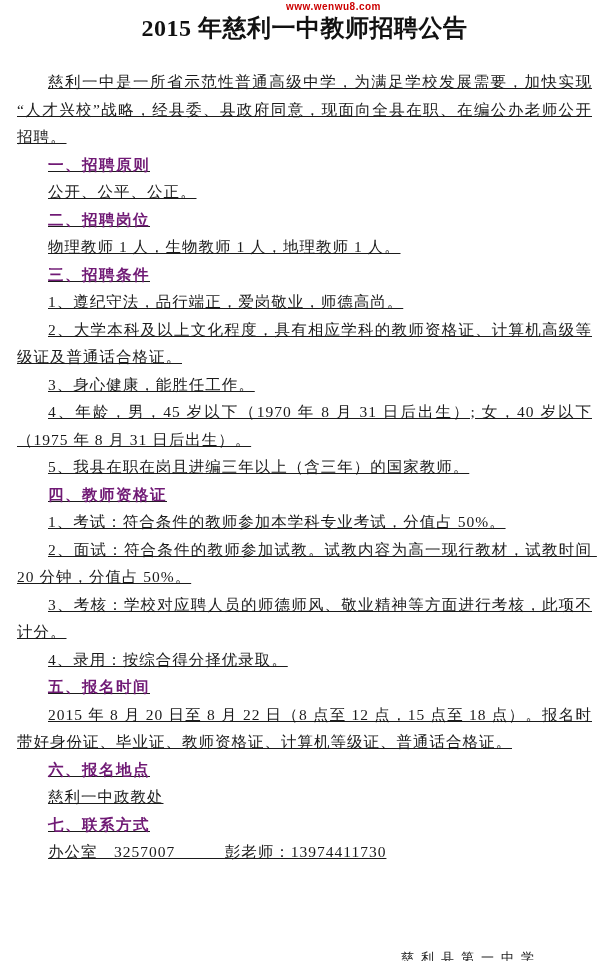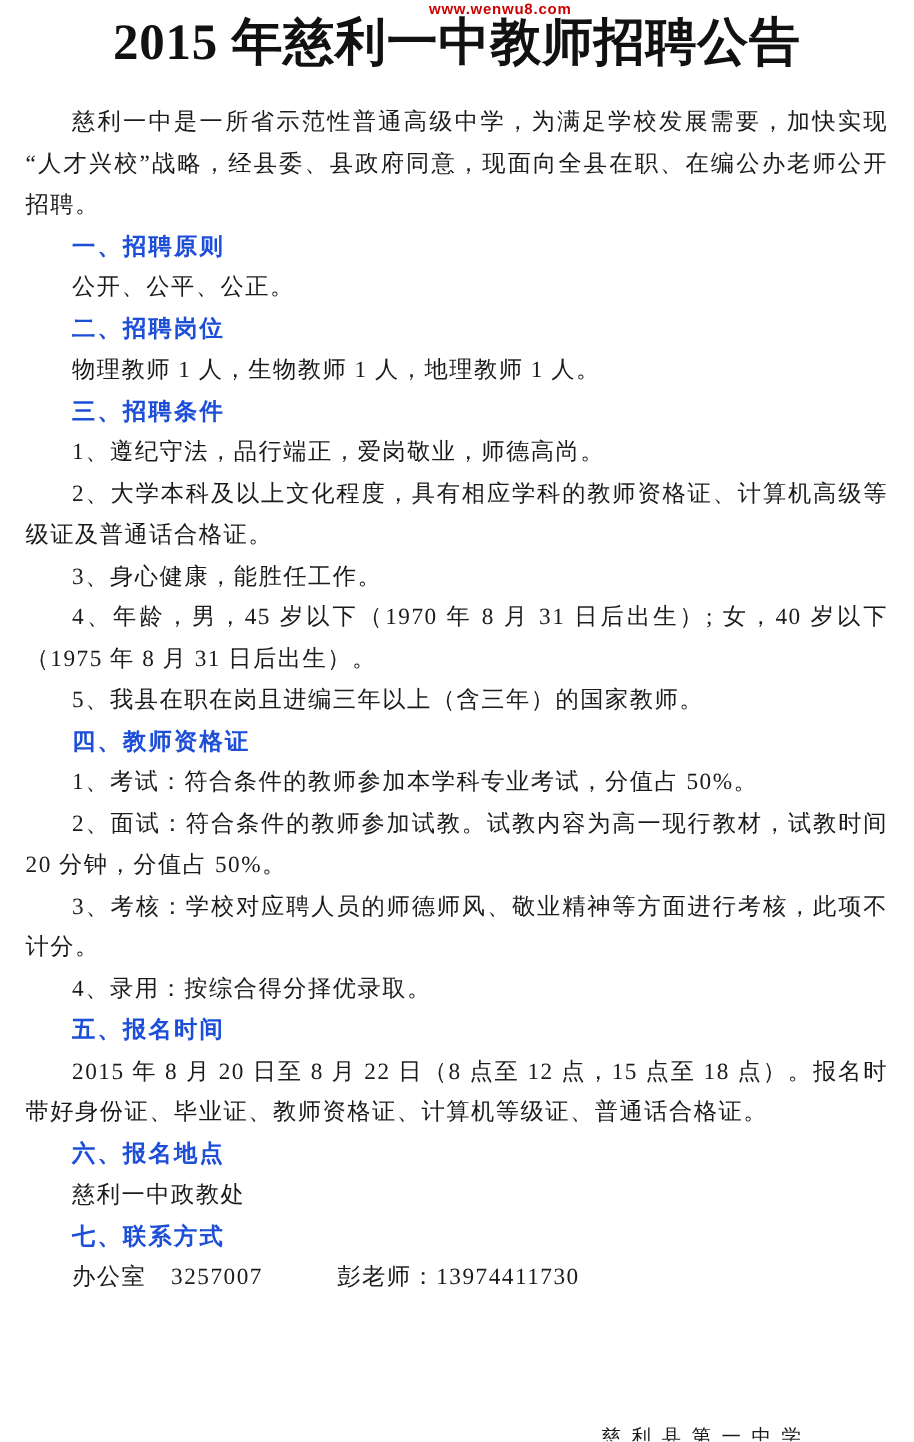--- a/index.html
+++ b/index.html
@@ -20,48 +20,49 @@
     font-family: "Liberation Sans", "DejaVu Sans", sans-serif;
     font-weight: bold;
     font-size: 10px;
     line-height: 13px;
     letter-spacing: 0.5px;
   }
   .title {
     margin: 0;
     padding-top: 10px;
     text-align: center;
-    font-size: 34px;
+    font-size: 24px;
     line-height: 37px;
     font-weight: bold;
     letter-spacing: 0.5px;
     color: #111111;
     font-family: "Liberation Serif", "DejaVu Serif", serif;
   }
   .content {
     margin: 21px 17px 0 17px;
     font-size: 15.5px;
     line-height: 27.5px;
     letter-spacing: 1px;
     text-align: justify;
+    text-decoration: underline;
   }
   .body-p {
     margin: 0;
     text-indent: 2em;
     white-space: pre-wrap;
   }
   .sec-heading {
     margin: 0;
     font-family: "Liberation Sans", "DejaVu Sans", sans-serif;
     font-size: 15.5px;
     font-weight: 700;
     line-height: 27.5px;
     text-indent: 2em;
     letter-spacing: 1.5px;
-    color: #1d4ed8;
+    color: #701a75;
   }
   .signature {
     position: absolute;
     top: 944px;
     right: 18px;
     width: 240px;
     text-align: center;
     font-size: 13px;
     line-height: 28px;
     color: #1b1b1b;

